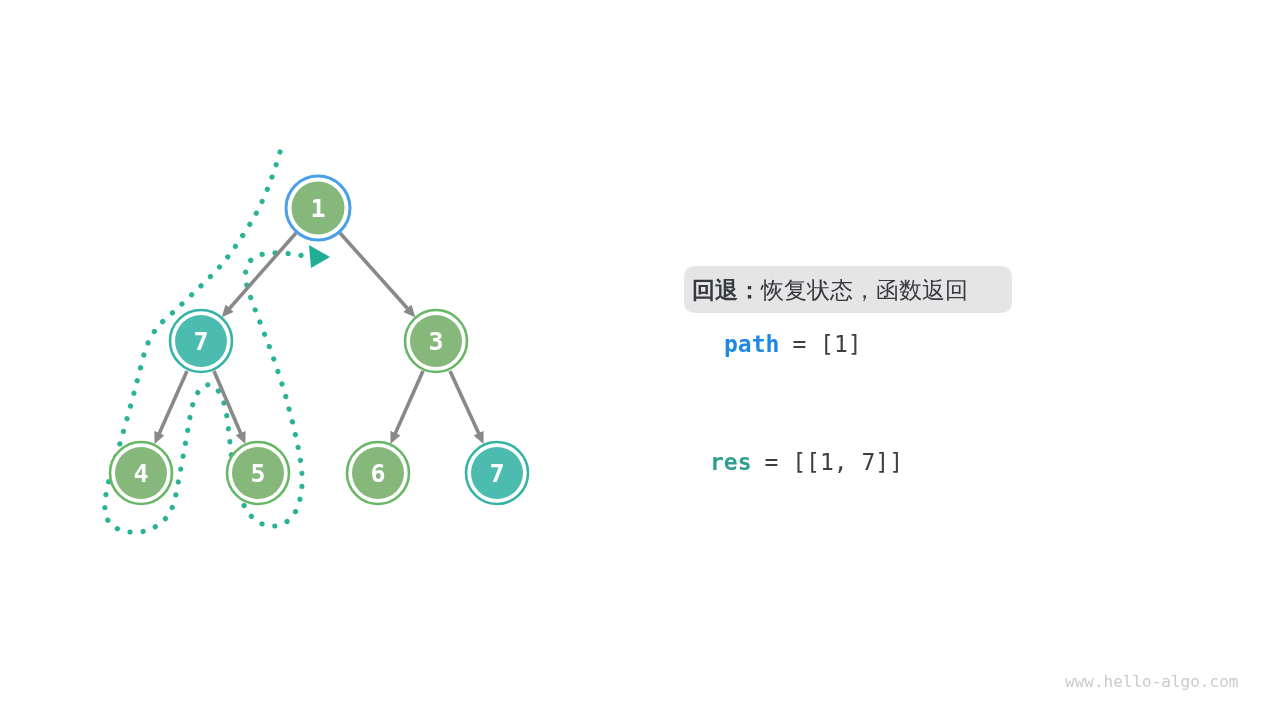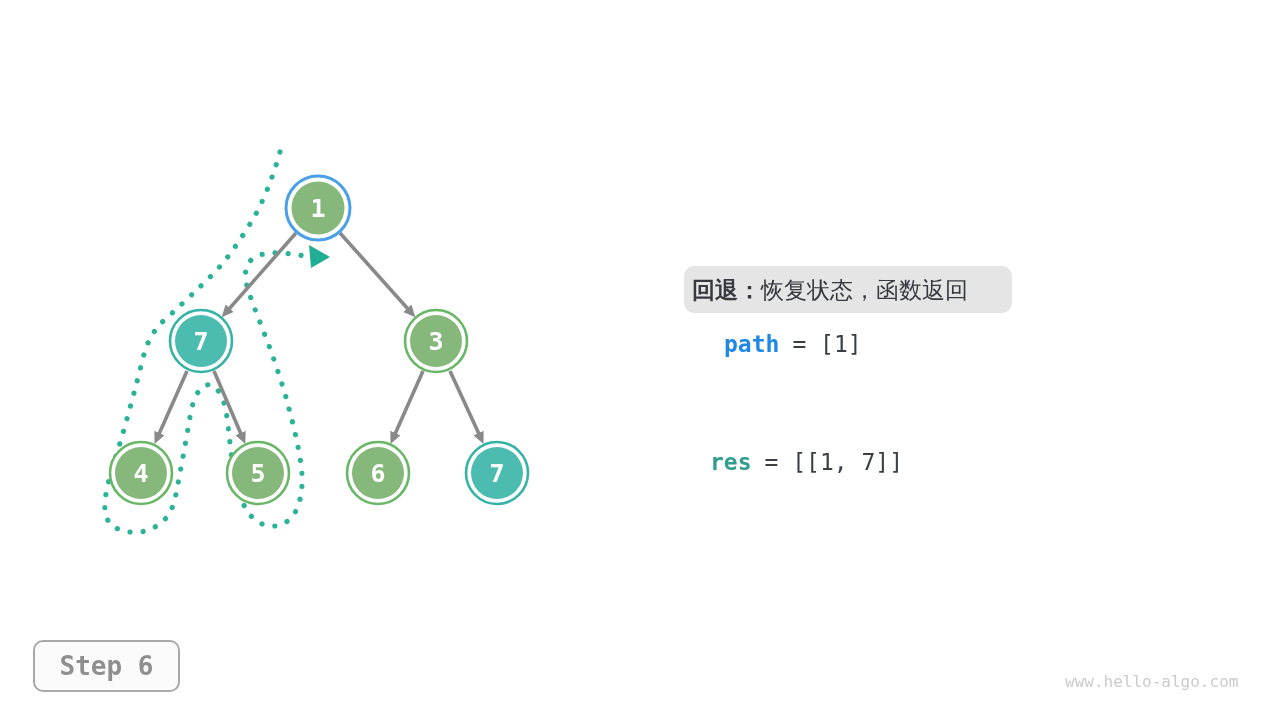--- a/index.html
+++ b/index.html
@@ -184,19 +184,16 @@
   </div>
 
   <div class="code-line" style="left:724px; top:331px;">
     <span class="var-name blue">path</span><span class="var-value">= [1]</span>
   </div>
 
   <div class="code-line" style="left:710px; top:449px;">
     <span class="var-name teal">res</span><span class="var-value">= [[1, 7]]</span>
   </div>
 
-  <div class="step-badge">
-    <span>Step 6</span>
-  </div>
 
   <div class="watermark">www.hello-algo.com</div>
 
 </div>
 
 </body></html>

